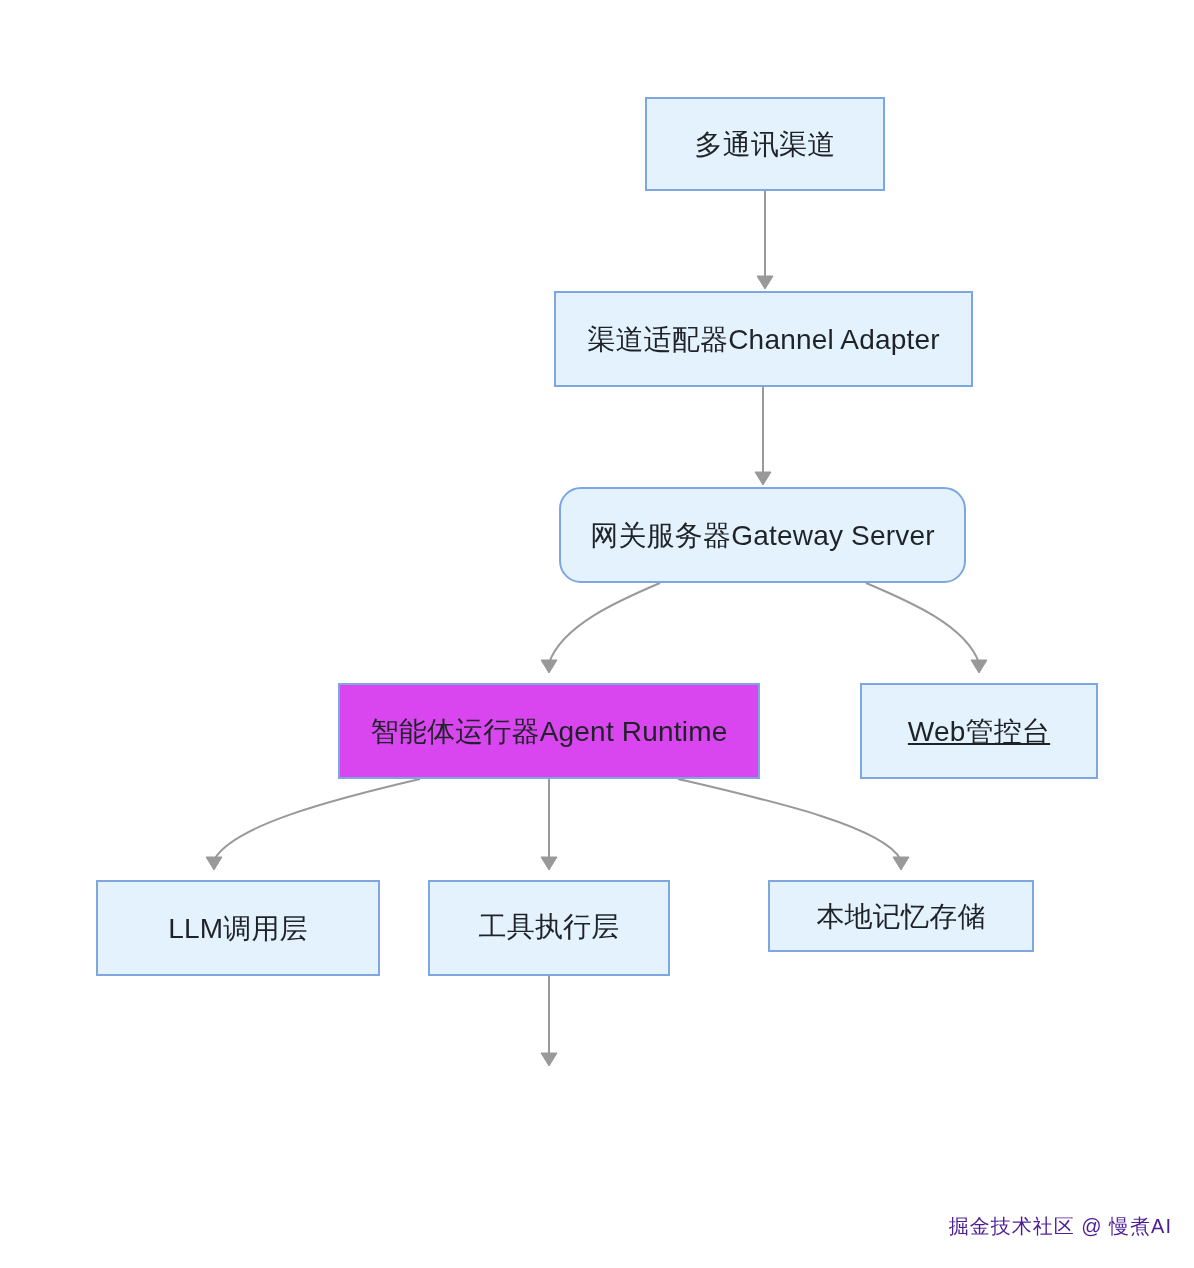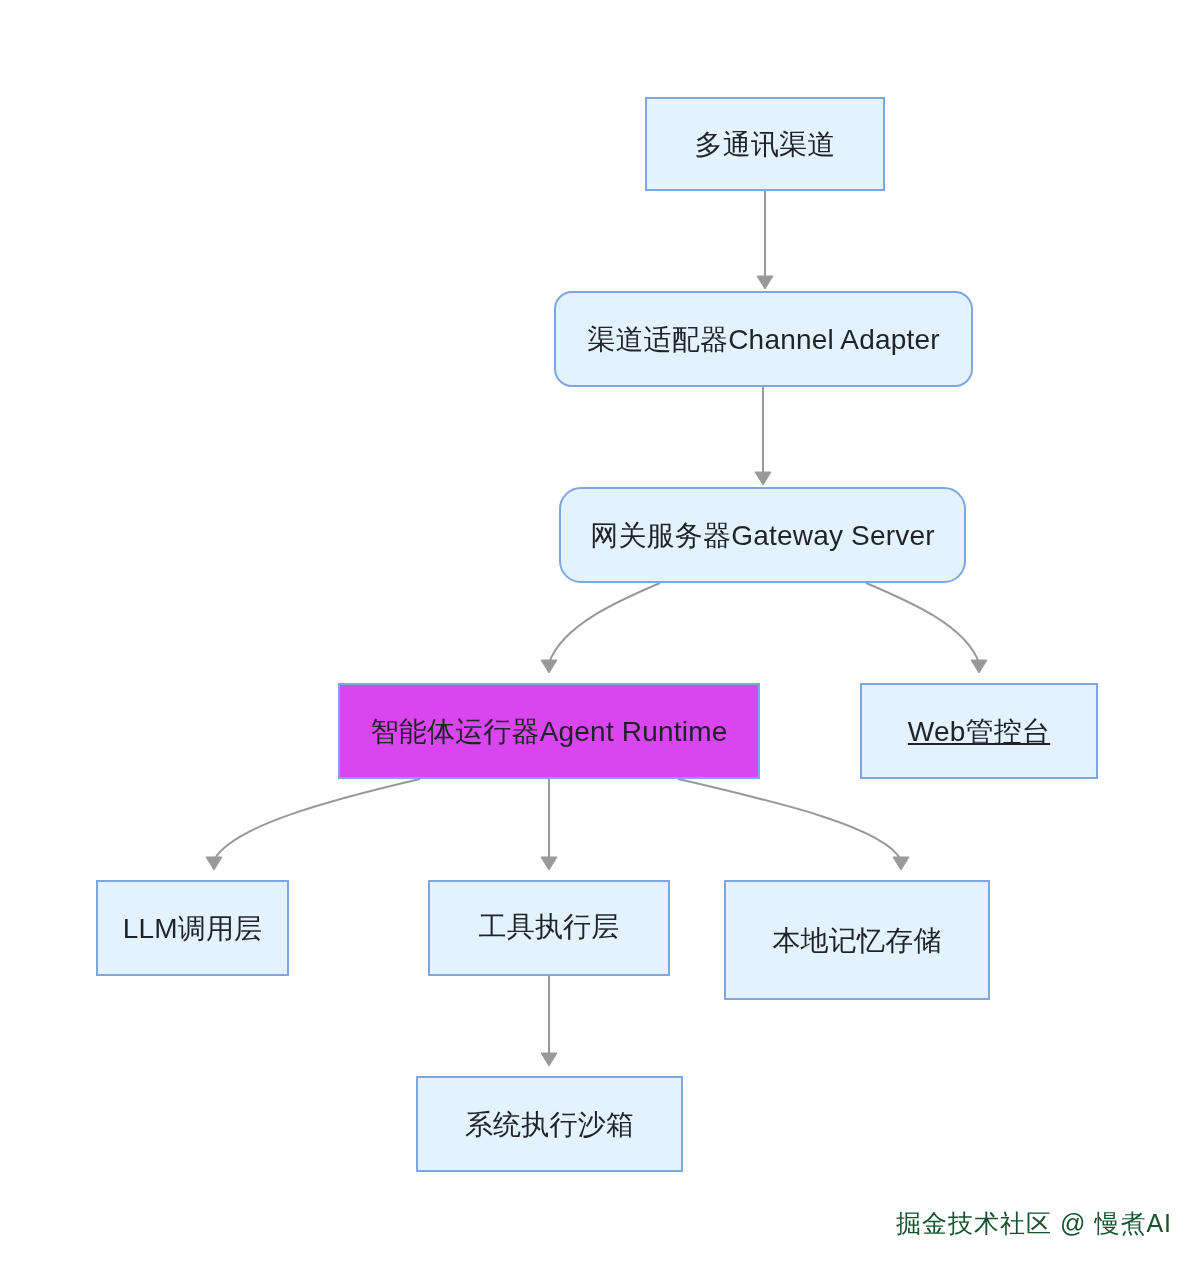--- a/index.html
+++ b/index.html
@@ -43,22 +43,22 @@
     color: #1f2328;
     font-size: 28px;
     line-height: 1.25;
     letter-spacing: 0.2px;
     white-space: nowrap;
   }
   #watermark {
     position: absolute;
     right: 22px;
     bottom: 28px;
-    color: #14532d;
-    font-size: 25px;
+    color: #4c1d95;
+    font-size: 20px;
     white-space: nowrap;
     letter-spacing: 1px;
   }
 </style>
 </head>
 <body>
 
 <div id="diagram-canvas">
 
   <svg id="edge-layer" viewBox="0 0 1194 1268" xmlns="http://www.w3.org/2000/svg">
@@ -77,47 +77,44 @@
       <path d="M 678,779 C 768,800 884,826 901,860" fill="none" stroke="#999999" stroke-width="2"></path>
       <polygon points="893,857 909,857 901,870" fill="#999999" stroke="#999999" stroke-width="1"></polygon>
       <path d="M 549,976 L 549,1056" fill="none" stroke="#999999" stroke-width="2"></path>
       <polygon points="541,1053 557,1053 549,1066" fill="#999999" stroke="#999999" stroke-width="1"></polygon>
     </svg>
 
   <div class="node" style="left: 645px; top: 97px; width: 240px; height: 94px; background: rgb(227, 242, 253); border-color: rgb(126, 166, 224); color: rgb(31, 35, 40);">
     <span class="node-label">多通讯渠道</span>
   </div>
 
-  <div class="node" style="left: 554px; top: 291px; width: 419px; height: 96px; background: rgb(227, 242, 253); border-color: rgb(126, 166, 224); color: rgb(31, 35, 40); border-radius: 18px;">
+  <div class="node" style="left: 554px; top: 291px; width: 419px; height: 96px; background: rgb(227, 242, 253); border-color: rgb(126, 166, 224); color: rgb(31, 35, 40);">
     <span class="node-label">渠道适配器Channel Adapter</span>
   </div>
 
   <div class="node" style="left: 559px; top: 487px; width: 407px; height: 96px; background: rgb(227, 242, 253); border-color: rgb(126, 166, 224); color: rgb(31, 35, 40); border-radius: 22px;">
     <span class="node-label">网关服务器Gateway Server</span>
   </div>
 
   <div class="node" style="left: 338px; top: 683px; width: 422px; height: 96px; background: #d946ef; border-color: rgb(126, 166, 224); color: rgb(31, 35, 40);">
     <span class="node-label">智能体运行器Agent Runtime</span>
   </div>
 
   <div class="node" style="left: 860px; top: 683px; width: 238px; height: 96px; background: rgb(227, 242, 253); border-color: rgb(126, 166, 224); color: rgb(31, 35, 40); text-decoration: underline;">
     <span class="node-label">Web管控台</span>
   </div>
 
-  <div class="node" style="left: 96px; top: 880px; width: 193px; height: 96px; background: rgb(227, 242, 253); border-color: rgb(126, 166, 224); color: rgb(31, 35, 40);">
+  <div class="node" style="left: 96px; top: 880px; width: 284px; height: 96px; background: rgb(227, 242, 253); border-color: rgb(126, 166, 224); color: rgb(31, 35, 40);">
     <span class="node-label">LLM调用层</span>
   </div>
 
   <div class="node" style="left: 428px; top: 880px; width: 242px; height: 96px; background: rgb(227, 242, 253); border-color: rgb(126, 166, 224); color: rgb(31, 35, 40); font-family: Liberation Mono, monospace;">
     <span class="node-label">工具执行层</span>
   </div>
 
-  <div class="node" style="left: 724px; top: 880px; width: 266px; height: 120px; background: rgb(227, 242, 253); border-color: rgb(126, 166, 224); color: rgb(31, 35, 40);">
+  <div class="node" style="left: 768px; top: 880px; width: 266px; height: 72px; background: rgb(227, 242, 253); border-color: rgb(126, 166, 224); color: rgb(31, 35, 40);">
     <span class="node-label">本地记忆存储</span>
   </div>
 
-  <div class="node" style="left: 416px; top: 1076px; width: 267px; height: 96px; background: rgb(227, 242, 253); border-color: rgb(126, 166, 224); color: rgb(31, 35, 40);">
-    <span class="node-label">系统执行沙箱</span>
-  </div>
 
   <div id="watermark">掘金技术社区 @ 慢煮AI</div>
 
 </div>
 
 </body></html>

